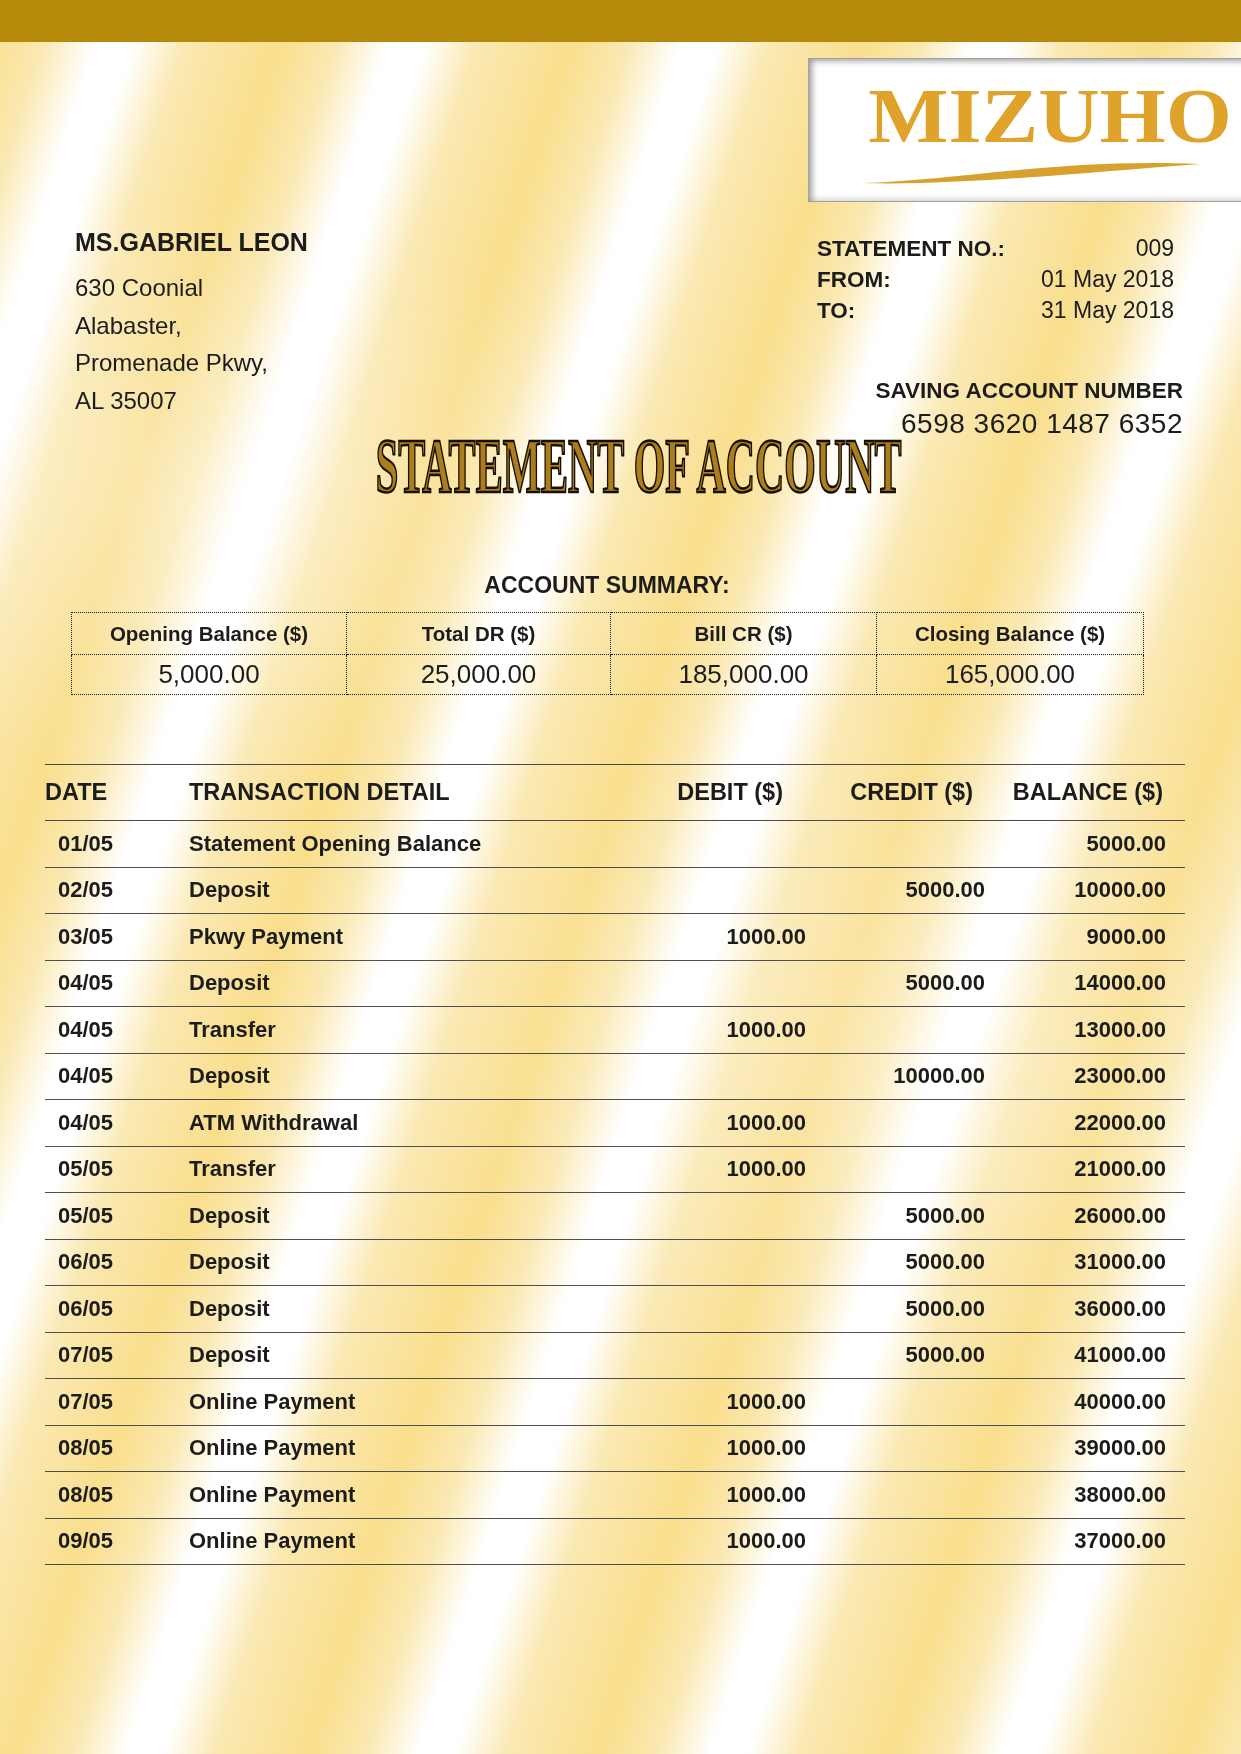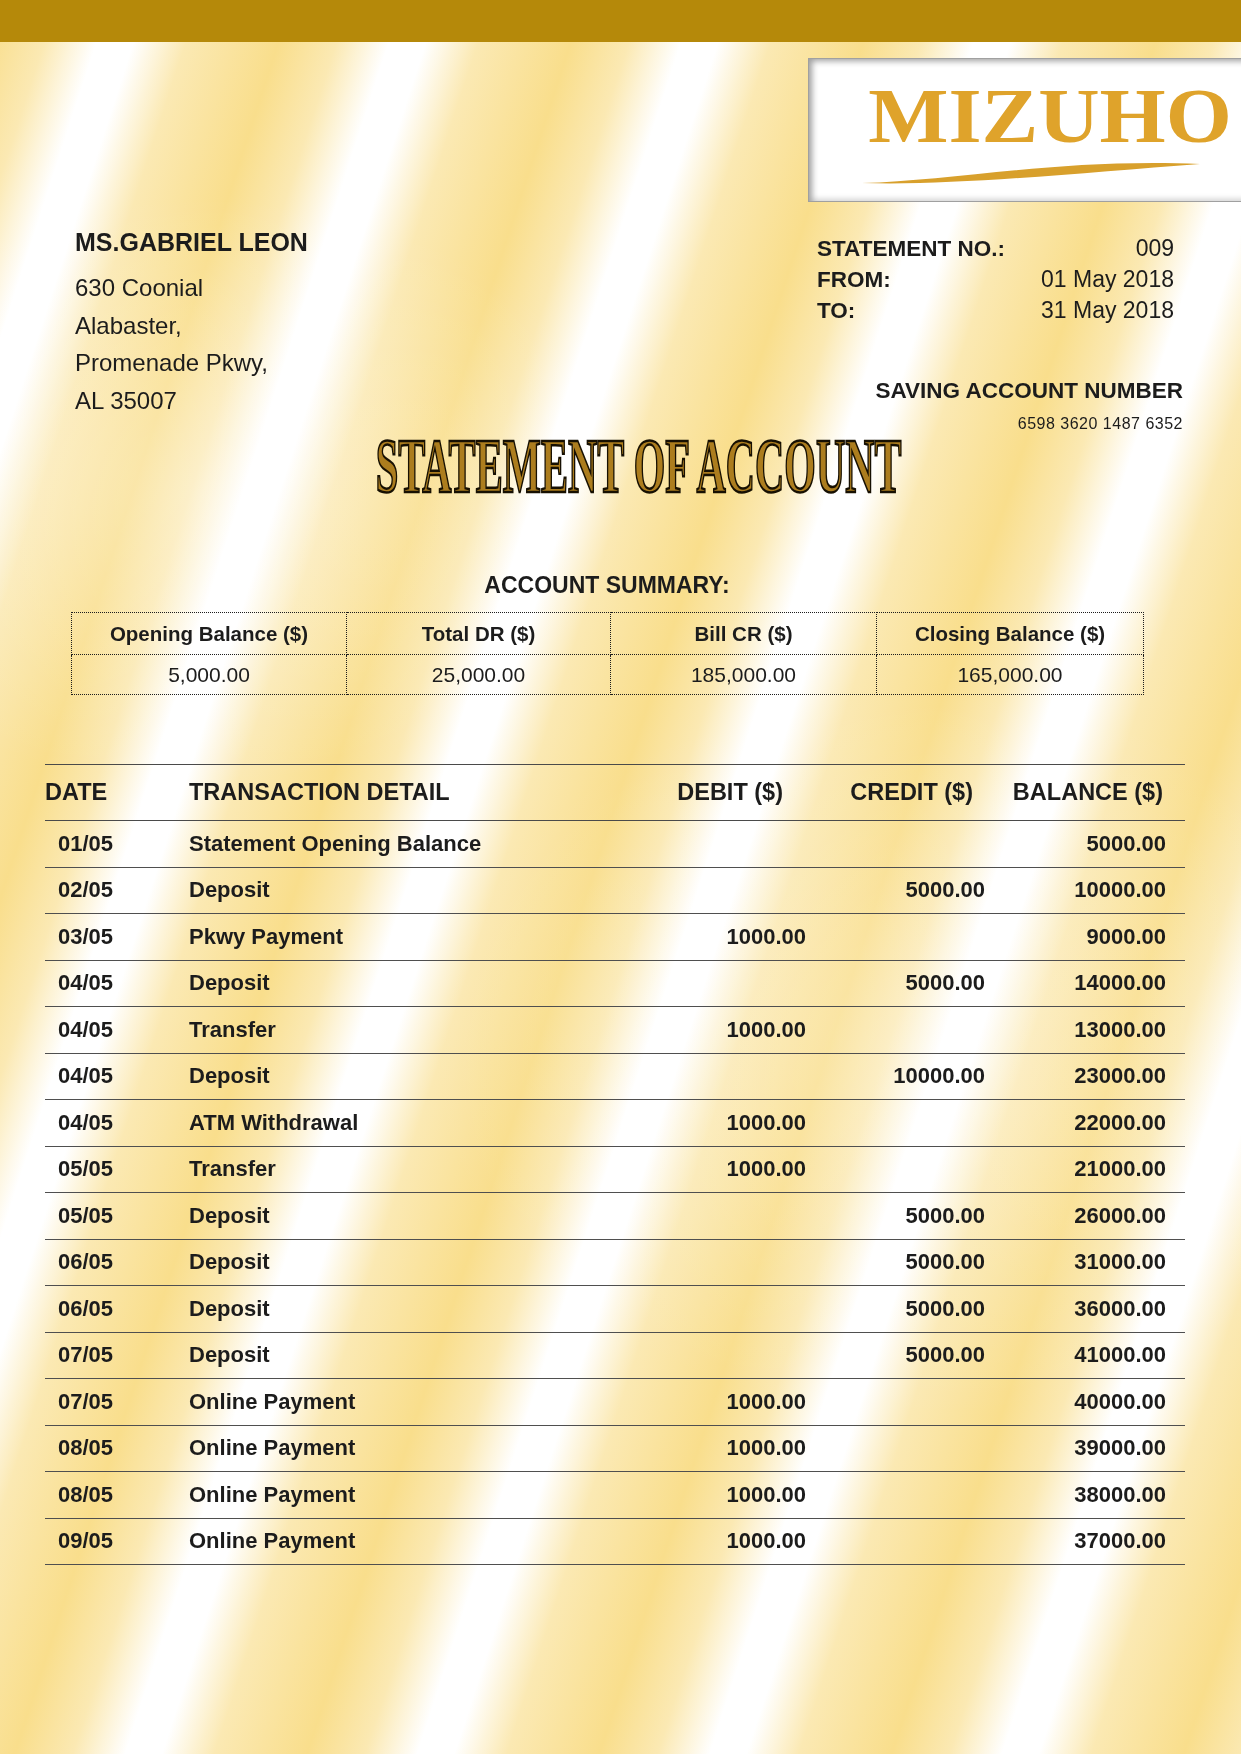--- a/index.html
+++ b/index.html
@@ -38,38 +38,38 @@
   .addr-line { font-size: 24px; line-height: 37.5px; }
 
   
   .meta { position: absolute; left: 817px; top: 233px; width: 357px; }
   .meta-row { display: flex; justify-content: space-between; align-items: center; height: 31px; gap: 7px; }
   .meta-label { font-weight: bold; font-size: 22.5px; }
   .meta-value { font-size: 23px; }
 
   .acct-block { position: absolute; left: 693px; top: 377px; width: 490px; text-align: right; }
   .acct-label { font-weight: bold; font-size: 22.5px; line-height: 28px; }
-  .acct-number { font-size: 16px; line-height: 30px; margin-top: 4px; letter-spacing: .5px; }
+  .acct-number { font-size: 28px; line-height: 30px; margin-top: 4px; letter-spacing: .5px; }
 
   
   .doc-title { position: absolute; left: 18px; top: 427px; width: 1241px; text-align: center; white-space: nowrap; }
   .doc-title span {
     display: inline-block; font-family: "Liberation Serif", serif; font-weight: bold;
     font-size: 78px; line-height: 1.0; color: #ac7d1e;
     -webkit-text-stroke: 2.5px #171002;
     transform: scaleX(0.52); transform-origin: center;
     letter-spacing: 0px;
   }
 
   
   .summary-heading { position: absolute; left: 71px; top: 572px; width: 1072px; text-align: center; font-weight: bold; font-size: 23px; }
   .summary-table { position: absolute; left: 71px; top: 612px; width: 1072px; border-collapse: collapse; table-layout: fixed; }
   .summary-table td, .summary-table th { border: 1.5px dotted #1d1d1d; text-align: center; padding: 0; }
   .summary-table th { height: 41px; font-size: 20.5px; font-weight: bold; }
-  .summary-table td { height: 39px; font-size: 21px; font-weight: normal; margin-top: 36px; }
+  .summary-table td { height: 39px; font-size: 26px; font-weight: normal; margin-top: 36px; }
 
   
   .txn { position: absolute; left: 45px; top: 764px; width: 1140px; box-sizing: border-box; }
   .txn-header, .t-row {
     display: grid; grid-template-columns: 144px 425px 192px 179px 181px;
     box-sizing: border-box; padding-right: 19px; align-items: center; width: 1140px; font-weight: bold;
   }
   .txn-header {
     height: 57px; font-weight: bold; font-size: 23.5px;
     border-top: 1.6px solid #4a4a4a; border-bottom: 1.6px solid #4a4a4a;

